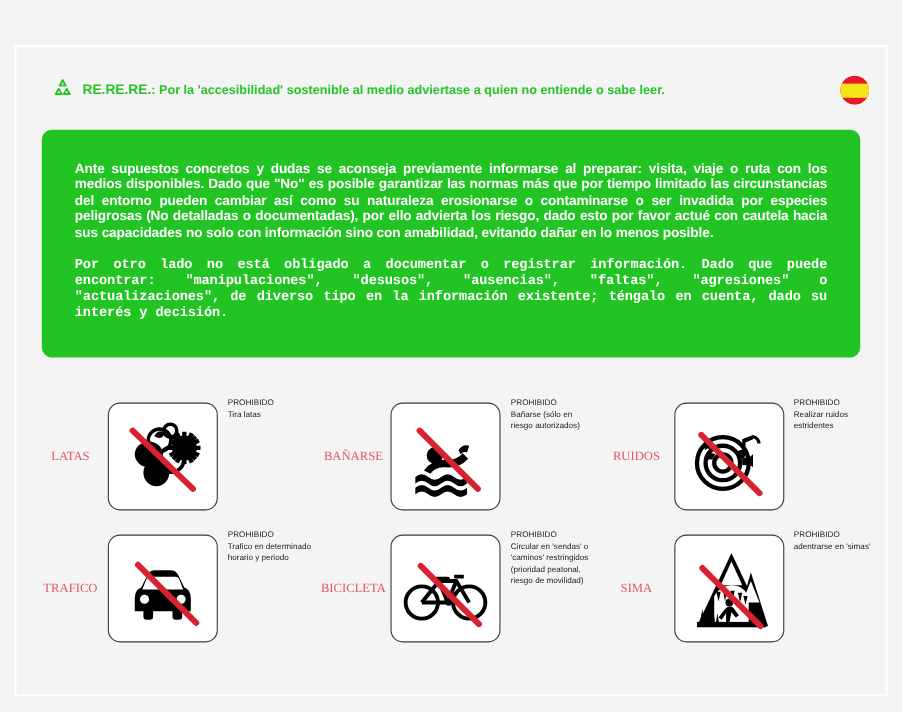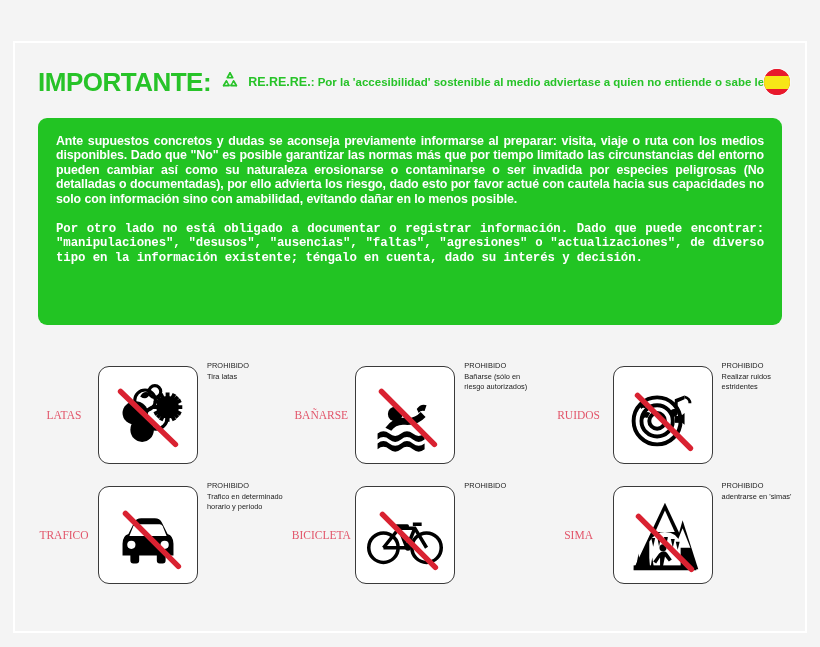--- a/index.html
+++ b/index.html
@@ -92,21 +92,21 @@
     left: 38px;
     top: 118px;
     width: 744px;
     height: 207px;
     background: #22c423;
     border-radius: 9px;
     box-sizing: border-box;
     padding: 12px 14px 10px 14px;
   }
   #green-panel p {
-    margin: 4px;
+    margin: 16px;
     color: #ffffff;
     font-size: 12.4px;
     font-weight: bold;
     line-height: 1.16;
     text-align: justify;
     letter-spacing: -0.1px;
   }
   #green-panel p.para2 { margin-top: 16px; font-family: Liberation Mono, monospace; }
   #green-panel p.para3 { margin-top: 16px; text-align: left; }
 
@@ -173,21 +173,20 @@
 </style>
 </head>
 <body>
 
 <div id="poster">
 
   <div id="frame"></div>
 
   <div id="header">
 
-    <div id="title">IMPORTANTE:</div>
 
     <span id="recycle-icon">
       <svg width="20" height="20" viewBox="0 0 24 24" aria-hidden="true">
         <g fill="none" stroke="#27c328" stroke-width="2.1" stroke-linejoin="round" stroke-linecap="round">
           <path d="M12 3.6 L15.2 9.2 L12.9 9.2"></path>
           <path d="M12 3.6 L8.8 9.2 L11.1 9.2"></path>
           <path d="M4.4 18.6 L7.6 13 L8.8 15"></path>
           <path d="M4.4 18.6 L10.9 18.6 L9.7 16.6"></path>
           <path d="M19.6 18.6 L13.1 18.6 L14.3 16.6"></path>
           <path d="M19.6 18.6 L16.4 13 L15.2 15"></path>
@@ -326,20 +325,21 @@
           </g>
           <g fill="#000">
             <rect x="40" y="38" width="14" height="3.6" rx="1.6"></rect>
             <rect x="50" y="59" width="6" height="6" rx="3"></rect>
           </g>
           <line x1="27" y1="28" x2="81" y2="82" stroke="#d92231" stroke-width="5.6" stroke-linecap="round"></line>
         </svg>
       </div>
       <div class="cell-caption">
         <span class="cap-head">PROHIBIDO</span>
+        <span class="cap-body">Circular en 'sendas' o 'caminos' restringidos (prioridad peatonal, riesgo de movilidad)</span>
       </div>
     </div>
 
     <div class="cell">
       <div class="cell-label">SIMA</div>
       <div class="pictobox">
         <svg viewBox="0 0 100 98" aria-hidden="true">
           <g fill="#000000">
             <path d="M52 16 L84 84 H20 Z"></path>
             <path d="M70 34 L86 84 H56 Z"></path>

